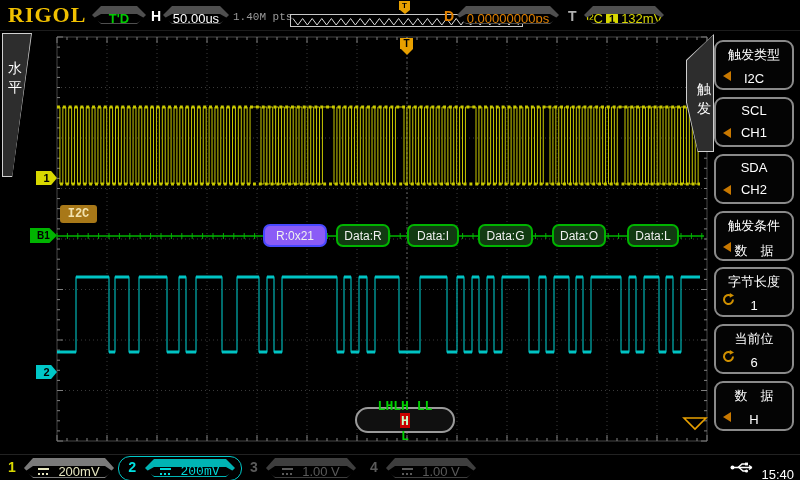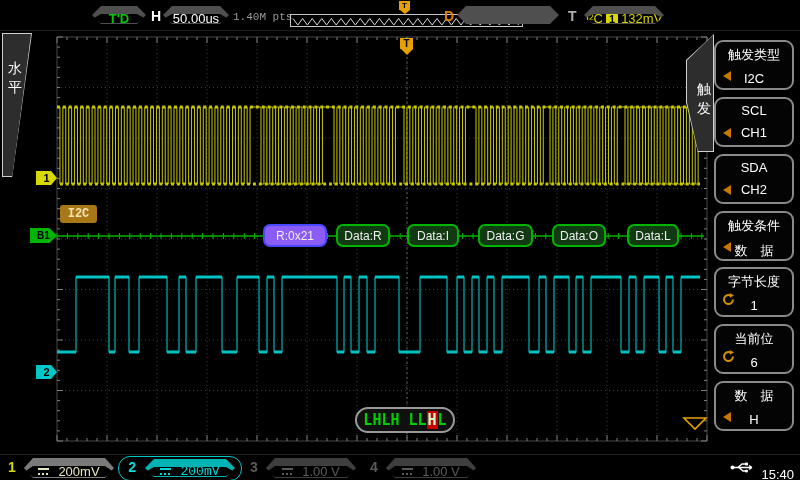--- a/index.html
+++ b/index.html
@@ -35,22 +35,22 @@
   .rot{position:absolute;left:5px;top:23px;}
   
   .dlabel{position:absolute;top:224px;height:23px;box-sizing:border-box;border:2px solid #00b400;
         border-radius:7px;color:#f0f0f0;font-size:12px;display:flex;align-items:center;justify-content:center;}
   .tag{position:absolute;display:flex;align-items:center;justify-content:center;
        color:#000;font-weight:bold;font-size:10px;}
   .ptag{clip-path:polygon(0 0,72% 0,100% 50%,72% 100%,0 100%);}
   
   #pattern{position:absolute;left:355px;top:407px;width:100px;height:26px;border:2px solid #9a9a9a;
         border-radius:13px;background:#101010;box-sizing:border-box;display:flex;align-items:center;
-        justify-content:center;font-family:"DejaVu Sans Mono",monospace;font-size:15px;font-weight:bold;
-        color:#00d000;white-space:pre;}
+        justify-content:center;font-family:"DejaVu Sans Mono",monospace;font-size:13px;font-weight:bold;
+        color:#00d000;white-space:pre;flex-direction:column;}
   #pattern .cur{background:#c80000;color:#c8ffc8;padding:0 1px;}
   
   #bbar{position:absolute;left:0;top:454px;width:800px;height:26px;border-top:1px solid #222;}
   .chnum{position:absolute;top:4px;font-weight:bold;font-size:14px;}
   .chex{position:absolute;top:3px;height:20px;}
   .chex .hexfg{font-size:13px;}
   .dc{display:inline-block;width:11px;height:9px;position:relative;margin-right:6px;}
   .dc::before{content:"";position:absolute;top:1px;left:0;right:0;height:2px;background:currentColor;}
   .dc::after{content:"";position:absolute;top:6px;left:0;right:0;height:2px;
        background:repeating-linear-gradient(90deg,currentColor 0 2px,transparent 2px 4px);}
@@ -373,20 +373,21 @@
       <line x1="660.1999999999992" y1="233" x2="660.1999999999992" y2="239" stroke="#00b400"></line>
       <line x1="670.5999999999992" y1="233" x2="670.5999999999992" y2="239" stroke="#00b400"></line>
       <line x1="680.9999999999992" y1="233" x2="680.9999999999992" y2="239" stroke="#00b400"></line>
       <line x1="691.3999999999992" y1="233" x2="691.3999999999992" y2="239" stroke="#00b400"></line>
       <line x1="701.7999999999992" y1="233" x2="701.7999999999992" y2="239" stroke="#00b400"></line>
     </g>
     <polygon points="684,418 706,418 695,429" fill="none" stroke="#e8a000" stroke-width="1.6"></polygon>
   </svg>
 
 <div id="topbar">
+  <div class="logo">RIGOL</div>
 
   <div class="hexb" style="left:92px;width:54px">
     <div class="hexbg"></div>
       <div class="hexfg" style="color:#00cc00;font-weight:bold">T'D</div>
   </div>
 
   <span class="toplab" style="left:151px;color:#fff">H</span>
   <div class="hexb" style="left:163px;width:66px">
     <div class="hexbg"></div>
       <div class="hexfg">50.00us</div>
@@ -400,20 +401,21 @@
       </svg>
   </div>
   <div class="tflag" style="left:399px;top:1px">
     <div class="head" style="width:11px;height:9px;font-size:8px;line-height:9px">T</div>
     <div class="tip" style="border-left:5.5px solid transparent;border-right:5.5px solid transparent;border-top:4px solid #e8a000"></div>
   </div>
 
   <span class="toplab" style="left:444px;color:#e08000">D</span>
   <div class="hexb" style="left:457px;width:102px">
     <div class="hexbg"></div>
+      <div class="hexfg" style="color:#e08000">0.00000000ps</div>
   </div>
 
   <span class="toplab" style="left:568px;color:#b0b0b0">T</span>
   <div class="hexb" style="left:584px;width:80px">
     <div class="hexbg"></div>
     <div class="hexfg">
       <span style="color:#d8d800">I²C</span>
       <span style="background:#d8d800;color:#000;font-weight:bold;font-size:11px;border-radius:2px;padding:0 3px">1</span>
       <span style="color:#d8d800">132mV</span>
     </div>

